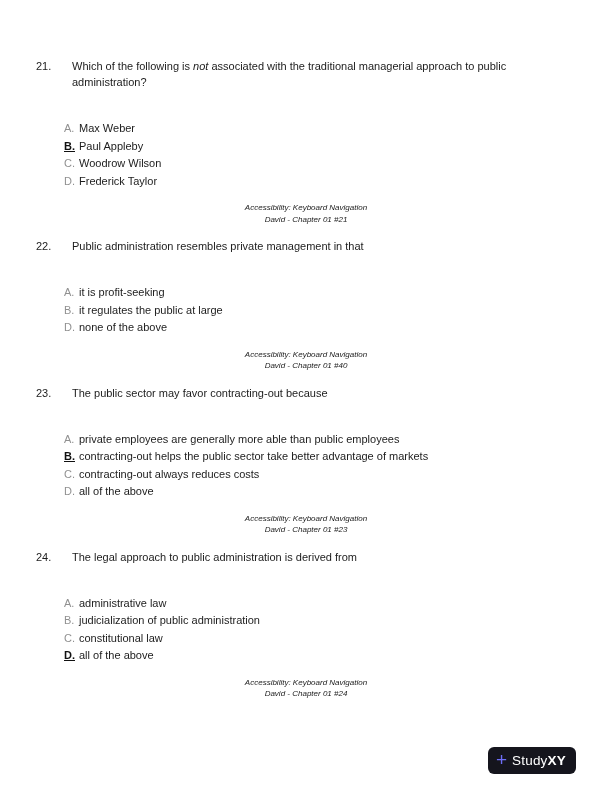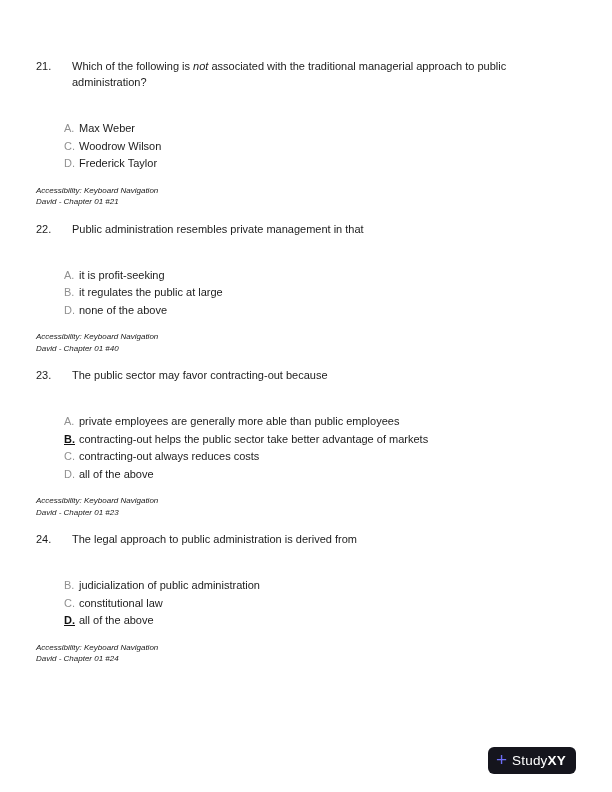--- a/index.html
+++ b/index.html
@@ -19,21 +19,21 @@
   .q-head { display: flex; margin-bottom: 30px; }
   .q-num { flex: 0 0 36px; width: 36px; font-size: 11px; line-height: 16px; color: #1c1c1c; }
   .q-text { font-size: 11px; line-height: 16px; max-width: 470px; color: #1c1c1c; }
   .q-text .it { font-style: italic; }
   .choices { margin-left: 28px; margin-bottom: 12px; }
   .choice { font-size: 11px; line-height: 17.5px; }
   .letter { display: inline-block; width: 15px; color: #909090; }
   .letter.correct { color: #111111; font-weight: bold; text-decoration: underline; }
   .choice-text { color: #1c1c1c; }
   .notes {
-    text-align: left;
+    text-align: center;
     font-size: 8px;
     font-style: italic;
     line-height: 11.5px;
     color: #1a1a1a;
     margin-bottom: 9px;
   }
   .logo {
     position: absolute;
     right: 36px;
     bottom: 18px;
@@ -61,20 +61,21 @@
 
 <div class="page">
 
   <section class="question">
     <div class="q-head">
       <div class="q-num">21.</div>
       <div class="q-text"><span>Which of the following is </span><span class="it">not</span><span> associated with the traditional managerial approach to public administration?</span></div>
     </div>
     <div class="choices">
       <div class="choice"><span class="letter">A.</span><span class="choice-text">Max Weber</span></div>
+      <div class="choice"><span class="letter correct">B.</span><span class="choice-text">Paul Appleby</span></div>
       <div class="choice"><span class="letter">C.</span><span class="choice-text">Woodrow Wilson</span></div>
       <div class="choice"><span class="letter">D.</span><span class="choice-text">Frederick Taylor</span></div>
     </div>
     <div class="notes">
       <div>Accessibility: Keyboard Navigation</div>
       <div>David - Chapter 01 #21</div>
     </div>
   </section>
 
   <section class="question">
@@ -109,20 +110,21 @@
       <div>David - Chapter 01 #23</div>
     </div>
   </section>
 
   <section class="question">
     <div class="q-head">
       <div class="q-num">24.</div>
       <div class="q-text"><span>The legal approach to public administration is derived from</span><span class="it"></span><span></span></div>
     </div>
     <div class="choices">
+      <div class="choice"><span class="letter">A.</span><span class="choice-text">administrative law</span></div>
       <div class="choice"><span class="letter">B.</span><span class="choice-text">judicialization of public administration</span></div>
       <div class="choice"><span class="letter">C.</span><span class="choice-text">constitutional law</span></div>
       <div class="choice"><span class="letter correct">D.</span><span class="choice-text">all of the above</span></div>
     </div>
     <div class="notes">
       <div>Accessibility: Keyboard Navigation</div>
       <div>David - Chapter 01 #24</div>
     </div>
   </section>
 

